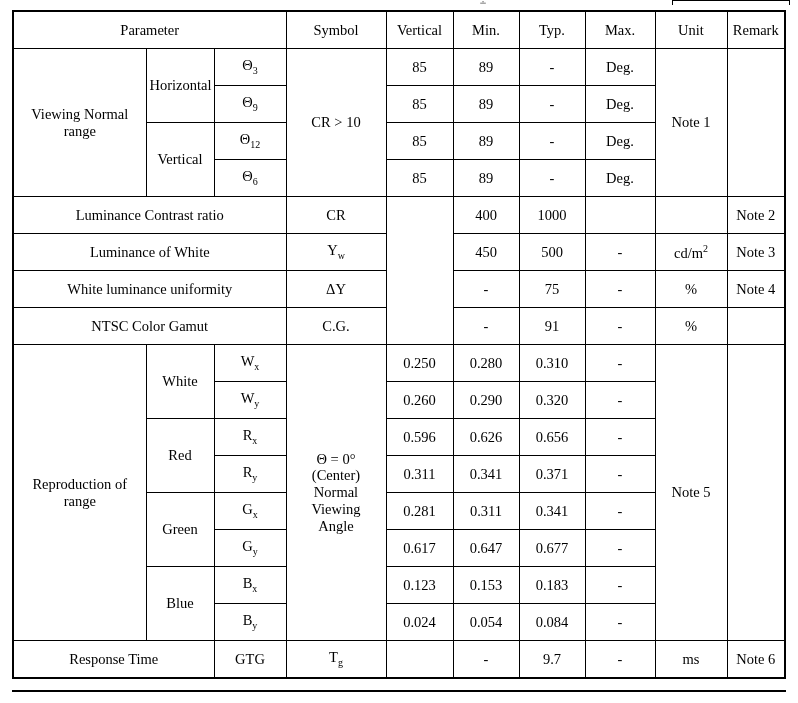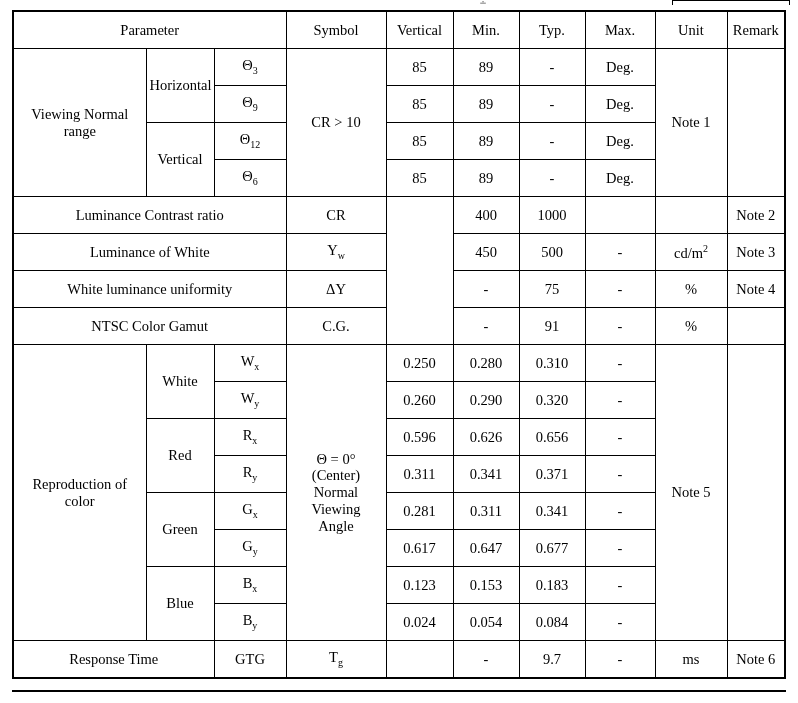--- a/index.html
+++ b/index.html
@@ -210,21 +210,21 @@
           <td colspan="3" class="param-left">NTSC Color Gamut</td>
           <td>C.G.</td>
           <td>-</td>
           <td>91</td>
           <td>-</td>
           <td>%</td>
           <td></td>
         </tr>
 
         <tr>
-          <td rowspan="8" class="multi">Reproduction of color</td>
+          <td rowspan="8" class="multi">Reproduction of range</td>
           <td rowspan="2">White</td>
           <td><span>W</span><span class="sub">x</span></td>
           <td rowspan="8" class="multi">
             <div>Θ = 0°</div>
             <div>(Center)</div>
             <div>Normal</div>
             <div>Viewing</div>
             <div>Angle</div>
           </td>
           <td>0.250</td>

